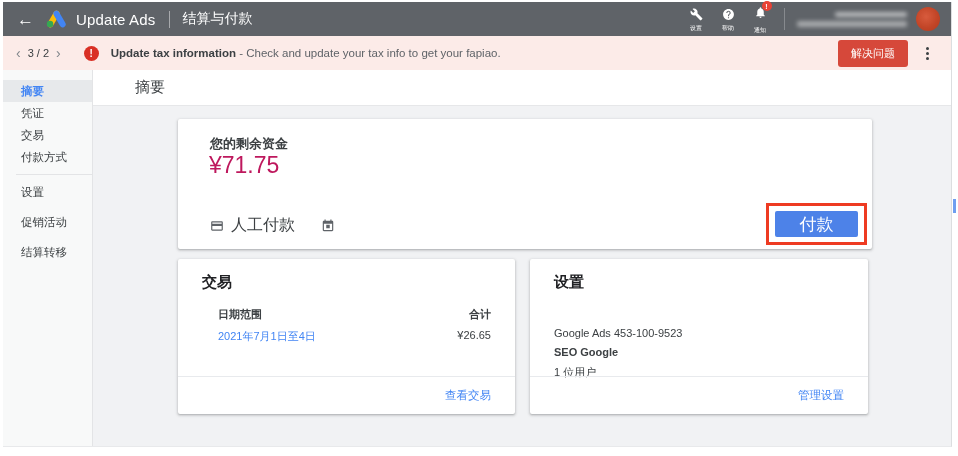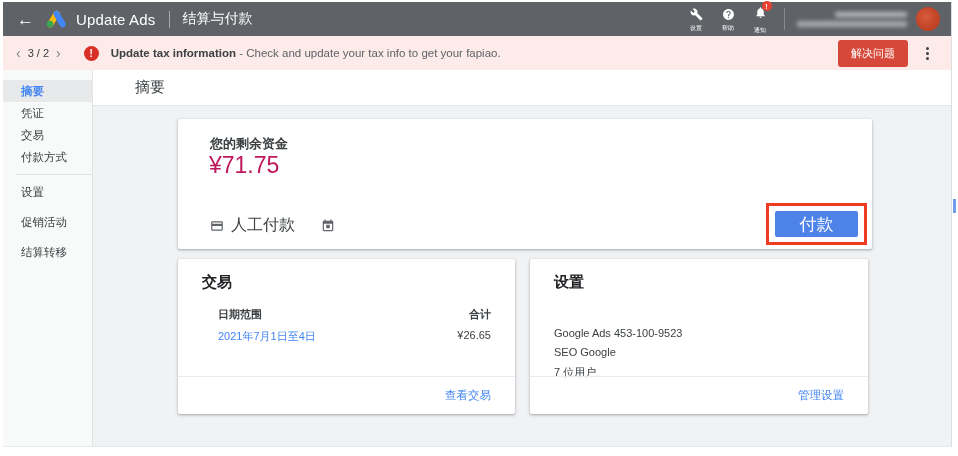--- a/index.html
+++ b/index.html
@@ -112,21 +112,21 @@
   .link { color:#4285f4; cursor:pointer; text-decoration:none; }
   .val { color:#3c4043; }
   .card-divider { position:absolute; left:0; right:0; top:117px; height:1px; background:#e8eaed; }
   .card-footer {
     position:absolute; left:24px; right:24px; top:117px; bottom:0;
     display:flex; align-items:center; justify-content:flex-end;
   }
   .footer-link { font-size:11.5px; font-weight:500; color:#4285f4; cursor:pointer; }
 
   .set-line { position:absolute; left:24px; font-size:11px; color:#3c4043;margin-top:18px; }
-  .sl-1 { top:50px; } .sl-2 { top:69px; } .sl-3 { top:88px; }
+  .sl-1 { top:50px; } .sl-2 { top:69px;font-weight:bold; } .sl-3 { top:88px; }
 
   .scroll-sliver { position:absolute; left:953px; top:199px; width:3px; height:14px; background:#6f9ef0; }
 </style>
 </head>
 <body>
 
 <div class="frame">
 
   <div class="header">
     <span class="back">←</span>
@@ -236,21 +236,21 @@
           <div class="card-divider"></div>
           <div class="card-footer">
             <span class="footer-link">查看交易</span>
           </div>
         </div>
 
         <div class="card set-card">
           <div class="card-title">设置</div>
           <div class="set-line sl-1">Google Ads 453-100-9523</div>
           <div class="set-line sl-2">SEO Google</div>
-          <div class="set-line sl-3 link">7 位用户</div>
+          <div class="set-line sl-3 link">1 位用户</div>
           <div class="card-divider"></div>
           <div class="card-footer">
             <span class="footer-link">管理设置</span>
           </div>
         </div>
 
       </div>
     </div>
   </div>
 </div>

